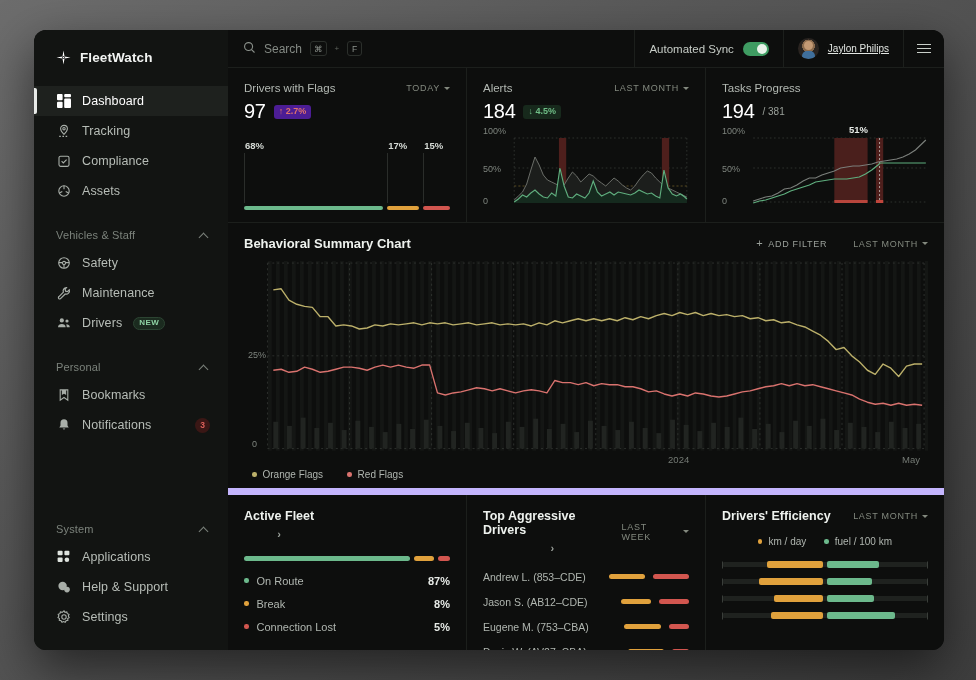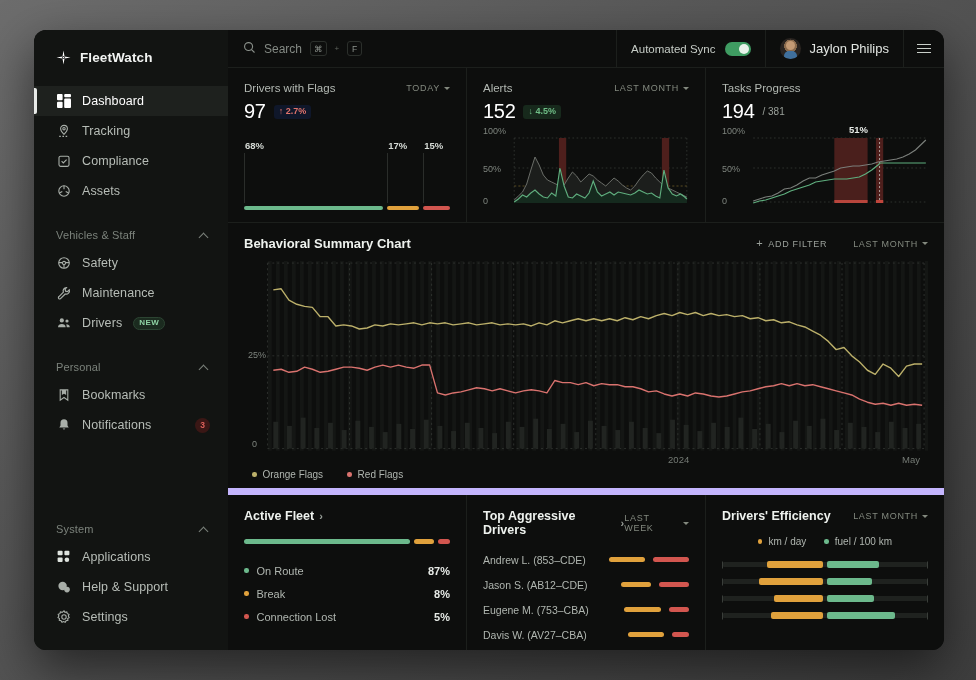--- a/index.html
+++ b/index.html
@@ -97,40 +97,40 @@
     position: relative; flex: 0 0 21px;
   }
   .avatar::after {
     content: ""; position: absolute; left: 4px; bottom: 0; width: 13px; height: 8px;
     background: #3f6f9c; border-radius: 5px 5px 0 0;
   }
   .avatar::before {
     content: ""; position: absolute; left: 6px; top: 3px; width: 9px; height: 9px;
     border-radius: 50%; background: #c49a74; z-index: 2;
   }
-  .user .nm { color: #e2e6e2; font-size: 13px; }
+  .user .nm { color: #e2e6e2; font-size: 10px; text-decoration: underline; }
   .burger { width: 40px; display: flex; align-items: center; justify-content: center; cursor: pointer; }
   .burger i { display: block; width: 14px; height: 1.4px; background: #c9cfc9; position: relative; }
   .burger i::before, .burger i::after {
     content: ""; position: absolute; left: 0; width: 14px; height: 1.4px; background: #c9cfc9;
   }
   .burger i::before { top: -4px; } .burger i::after { top: 4px; }
   
   .kpi-row { display: flex; height: 155px; flex: 0 0 155px; border-bottom: 1px solid #1c1f1c; }
   .kpi { flex: 1; padding: 14px 16px 12px; border-right: 1px solid #1c1f1c; position: relative; min-width: 0; }
   .kpi:last-child { border-right: none; }
   .kpi-head { display: flex; align-items: center; justify-content: space-between; }
   .kpi-title { color: #b3b9b3; font-size: 11.5px; }
   .period { color: #83897f; font-size: 9px; letter-spacing: .7px; display: flex; align-items: center; gap: 4px; cursor: pointer; }
   .caret { width: 0; height: 0; border-left: 3px solid transparent; border-right: 3px solid transparent; border-top: 3.5px solid #83897f; }
   .kpi-val { display: flex; align-items: center; gap: 8px; margin-top: 6px; }
   .kpi-num { color: #fff; font-size: 20px; font-weight: 400; letter-spacing: -.3px; }
   .kpi-sub { color: #9aa09a; font-size: 10px; }
   .pill { font-size: 9px; font-weight: 600; border-radius: 3px; padding: 2.5px 5px; line-height: 1; }
-  .pill.up { background: #0f172a; color: #e0736c; }
+  .pill.up { background: #4c1d95; color: #e0736c; }
   .pill.down { background: #17291c; color: #6fbd86; }
   .seg-wrap { position: absolute; left: 16px; right: 16px; bottom: 12px; }
   .seg-labels { display: flex; align-items: flex-end; height: 70px; }
   .seg-col { position: relative; height: 100%; }
   .seg-col .pct { color: #d7dcd7; font-size: 9.5px; font-weight: 600; position: absolute; top: 0; left: 1px; }
   .seg-col .rule { position: absolute; left: 0; top: 13px; bottom: 3px; width: 1px; background: #2a2d2a; }
   .seg-bars { display: flex; gap: 4px; margin-top: 0; }
   .seg-bars .b { height: 4px; border-radius: 2px; }
   .mini-chart { position: absolute; left: 16px; right: 14px; bottom: 10px; height: 82px; }
   .mini-chart svg { display: block; width: 100%; height: 100%; }
@@ -147,25 +147,25 @@
   .bsc-body svg { display: block; width: 100%; height: 100%; }
   .bsc-legend { display: flex; gap: 24px; padding: 6px 0 0 8px; }
   .lg { display: flex; align-items: center; gap: 6px; color: #b0b6b0; font-size: 10px; }
   .dot { width: 4.5px; height: 4.5px; border-radius: 50%; }
   .xlab { position: absolute; color: #757b75; font-size: 9.5px; bottom: -2px; }
   
   .bottom-row { height: 155px; flex: 0 0 155px; display: flex; }
   .bcard { flex: 1; padding: 14px 16px 12px; border-right: 1px solid #1c1f1c; min-width: 0; display: flex; flex-direction: column; }
   .bcard:last-child { border-right: none; }
   .bcard-head { display: flex; align-items: center; justify-content: space-between; }
-  .bcard-title { color: #eef2ee; font-size: 12.5px; font-weight: 600; display: flex; align-items: center; gap: 5px; cursor: pointer; }
+  .bcard-title { color: #eef2ee; font-size: 12.5px; font-weight: 600; display: flex; align-items: center; gap: 5px; cursor: pointer; flex-direction: column; }
   .arrow-r { color: #9aa09a; font-size: 11px; }
   .fleet-bar { display: flex; gap: 4px; margin-top: 16px; }
   .fleet-bar .b { height: 5px; border-radius: 2.5px; }
-  .fleet-list { margin-top: 15px; }
+  .fleet-list { margin-top: 8px; }
   .fleet-row { display: flex; align-items: center; height: 23px; }
   .fleet-row .nm { color: #b0b6b0; font-size: 11px; margin-left: 8px; }
   .fleet-row .pc { margin-left: auto; color: #e6eae6; font-size: 11px; font-weight: 600; }
   .drv-list { margin-top: 10px; }
   .drv-row { display: flex; align-items: center; height: 25px; }
   .drv-row .nm { color: #b0b6b0; font-size: 10.5px; }
   .drv-bars { margin-left: auto; display: flex; align-items: center; gap: 8px; }
   .drv-bars .b { height: 5px; border-radius: 2.5px; }
   .eff-legend { display: flex; gap: 18px; justify-content: center; margin-top: 13px; }
   .eff-rows { margin-top: 9px; }
@@ -396,21 +396,21 @@
 
       <div class="kpi">
         <div class="kpi-head">
           <span class="kpi-title">Alerts</span>
           <span class="period">
             <span>LAST MONTH</span>
             <span class="caret"></span>
           </span>
         </div>
         <div class="kpi-val">
-          <span class="kpi-num">152</span>
+          <span class="kpi-num">184</span>
           <span class="pill down">↓ 4.5%</span>
         </div>
         <div class="mini-chart">
           <span class="ax-lbl" style="left:0;top:-4px;">100%</span>
           <span class="ax-lbl" style="left:0;top:34px;">50%</span>
           <span class="ax-lbl" style="left:0;top:66px;">0</span>
           <svg viewBox="0 0 200 82" preserveAspectRatio="none">
             <rect x="30" y="6" width="200" height="68" fill="none"></rect>
             <g stroke="#3a3e3a" stroke-width="0.7" stroke-dasharray="1.6 2.4">
               <line x1="30" y1="8" x2="196" y2="8"></line>

